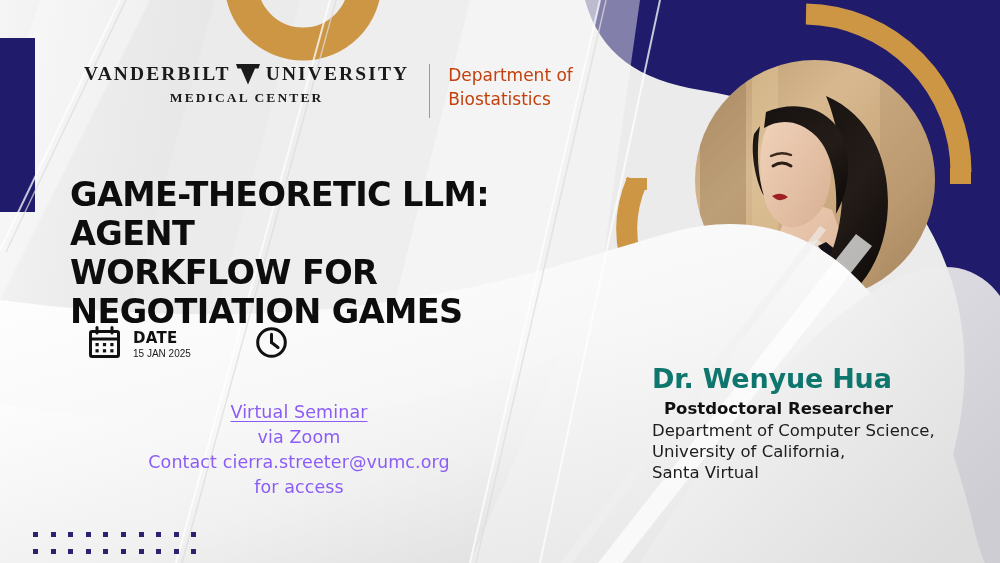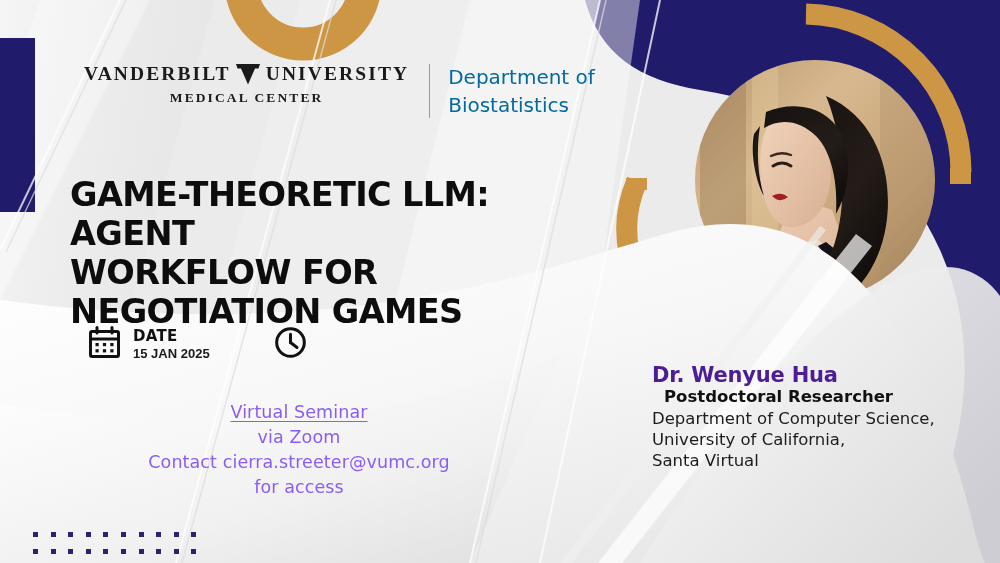--- a/index.html
+++ b/index.html
@@ -30,21 +30,21 @@
   }
   #logo-line2 {
     font-family:"Liberation Serif", serif;
     font-weight:700; font-size:13.5px; letter-spacing:2.1px;
     color:#1a1a1a; margin-top:4px;
   }
   #logo-divider {
     width:1px; background:#9a9a9a; height:54px; margin:2px 18px 0 20px;
   }
   #logo-dept {
-    font-size:20px; line-height:1.42; color:#0369a1; padding-top:1px;
+    font-size:17px; line-height:1.42; color:#c2410c; padding-top:1px;
     font-family:"DejaVu Sans", sans-serif;
   }
 
   
   #title {
     position:absolute; left:70px; top:176px; width:530px;
     font-family:"DejaVu Sans", sans-serif;
     font-weight:700; font-size:33.5px; line-height:1.16;
     letter-spacing:-0.6px; color:#0d0d0d; text-transform:uppercase;
   }
@@ -52,37 +52,37 @@
   
   #meta { position:absolute; left:88px; top:326px; display:flex; gap:64px; }
   .meta-item { display:flex; align-items:center; gap:12px; }
   .meta-txt { line-height:1.28; }
   .meta-label {
     font-family:"DejaVu Sans", sans-serif;
     font-weight:700; font-size:15px; letter-spacing:0.3px; color:#111;
   }
   .meta-value {
     font-family:"Liberation Sans", sans-serif;
-    font-size:13px; color:#1a1a1a; white-space:nowrap;font-weight:bold;
+    font-size:10px; color:#1a1a1a; white-space:nowrap;
   }
 
   
   #access {
     position:absolute; left:64px; top:400px; width:470px;
     text-align:center; font-family:"DejaVu Sans", sans-serif;
     font-size:17.5px; line-height:1.43; color:#8b5cf6; letter-spacing:0.1px;
   }
   #access .u { text-decoration:underline; text-underline-offset:3px; }
 
   
   #speaker { position:absolute; left:652px; top:363px; width:330px; }
   #speaker-name {
     font-family:"DejaVu Sans", sans-serif;
-    font-weight:700; font-size:21px; letter-spacing:-0.2px;
-    color:#4c1d95; white-space:nowrap;
+    font-weight:700; font-size:27px; letter-spacing:-0.2px;
+    color:#0f766e; margin-bottom:5px; white-space:nowrap;
   }
   #speaker-role {
     font-family:"DejaVu Sans", sans-serif;
     font-weight:700; font-size:16.5px; color:#111; line-height:1.25;margin-left:12px;
   }
   .speaker-aff {
     font-family:"DejaVu Sans", sans-serif;
     font-size:16.5px; color:#1c1c1c; line-height:1.28; white-space:nowrap;
   }
 

